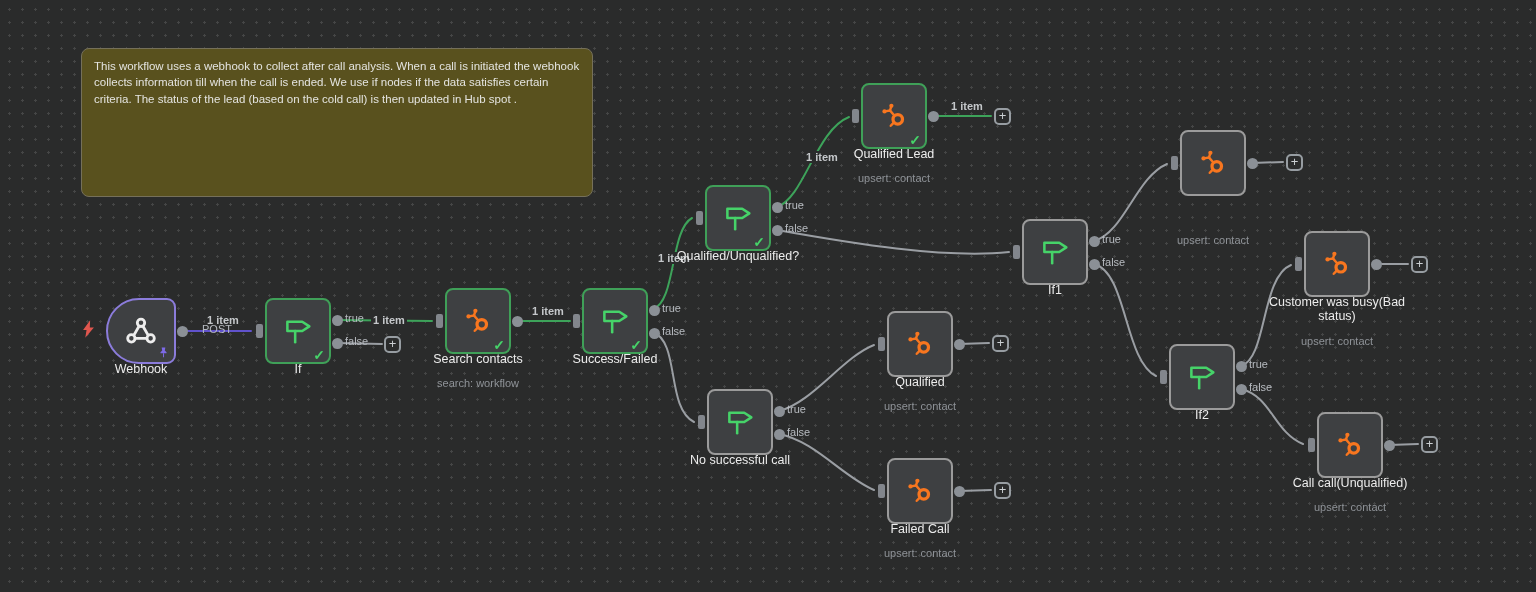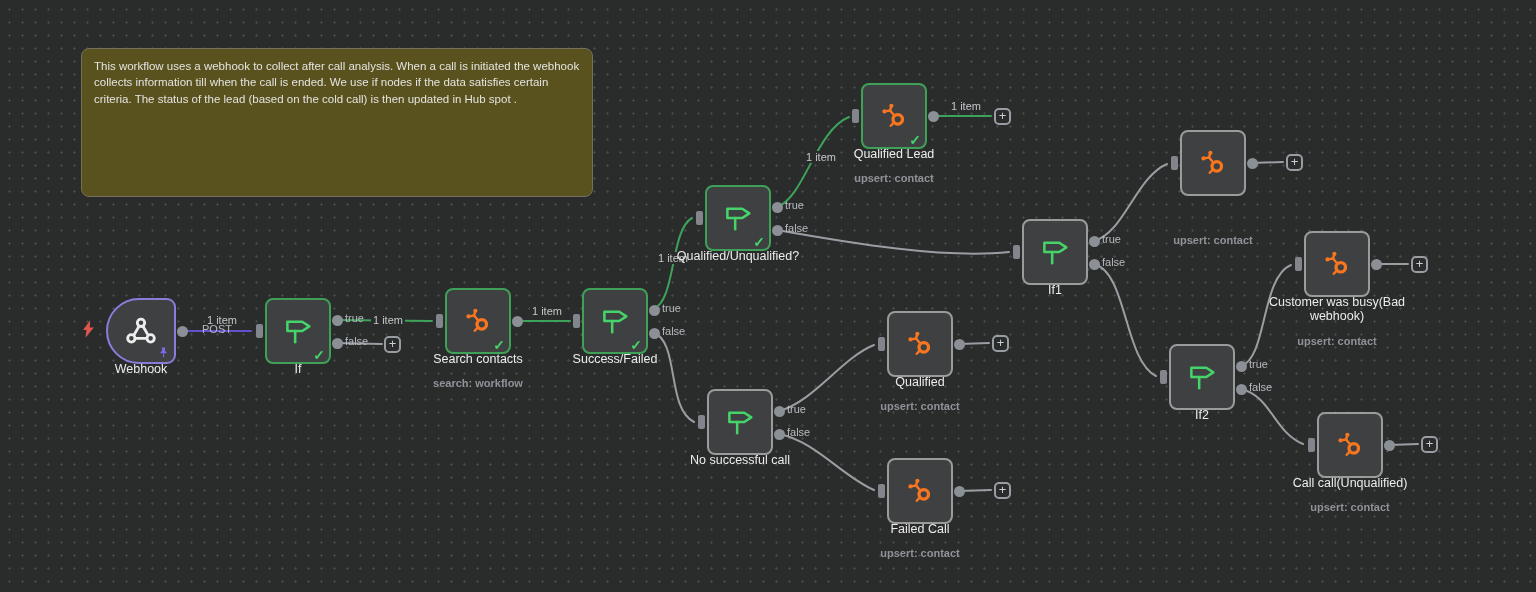--- a/index.html
+++ b/index.html
@@ -15,40 +15,40 @@
   .edge-green{stroke:#3da35a;}
   .edge-gray{stroke:#9a9ea3;}
   .edge-purple{stroke:#6052cc;}
   .sticky{
     position:absolute;left:81px;top:48px;width:512px;height:149px;z-index:2;
     background:#59511e;border:1px solid #75705a;border-radius:8px;box-sizing:border-box;
     padding:9px 12px;color:#e4e4e0;font-size:11.5px;line-height:1.42;font-weight:500;
   }
   .elabel{
     position:absolute;z-index:2;font-size:11px;color:#c4c7ca;
-    background:#2a2b2b;padding:0 2px;white-space:nowrap;
+    background:#2a2b2b;padding:0 2px;white-space:nowrap;font-weight:bold;
   }
   .node{position:absolute;width:66px;height:66px;z-index:3;}
   .box{
     position:absolute;left:0;top:0;right:0;bottom:0;background:#3e4042;
     border:2px solid #9b9b9b;border-radius:8px;
     display:flex;align-items:center;justify-content:center;box-sizing:border-box;
   }
   .node.executed > .box{border-color:#3fa058;}
   .node.trigger > .box{border-color:#8b7cdb;border-radius:33px 9px 9px 33px;}
   .check{position:absolute;right:4px;bottom:0px;font-size:14px;font-weight:700;color:#46d369;line-height:14px;}
   .pin{position:absolute;right:5px;bottom:4px;line-height:0;}
   .title{
     position:absolute;top:64px;left:50%;transform:translateX(-50%);
     font-size:12.5px;font-weight:400;color:#ececec;white-space:nowrap;text-align:center;line-height:1.15;
   }
   .title.wrap{white-space:normal;}
   .sub{
     position:absolute;top:89px;left:50%;transform:translateX(-50%);
-    font-size:11px;color:#8f9398;white-space:nowrap;text-align:center;font-weight:bold;
+    font-size:11px;color:#8f9398;white-space:nowrap;text-align:center;
   }
   .out{
     position:absolute;right:-12px;width:11px;height:11px;border-radius:50%;
     background:#8b9096;z-index:4;
   }
   .in{
     position:absolute;left:-9px;top:26px;width:7px;height:14px;border-radius:2px;
     background:#82868c;z-index:4;
   }
   .plabel{position:absolute;font-size:11px;color:#b7bbc0;white-space:nowrap;}
@@ -381,21 +381,21 @@
               <line x1="8.8" y1="7.6" x2="5.9" y2="8.1"></line>
               <line x1="11.6" y1="17.5" x2="9.4" y2="19.8"></line>
             </g>
             <circle cx="9.9" cy="3.8" r="1.7" fill="#f8761f"></circle>
             <circle cx="4.4" cy="8.3" r="1.7" fill="#f8761f"></circle>
           </svg>
       </span>
     </div>
     <div class="in"></div>
     <div class="out" style="top:27.5px"></div>
-    <div class="title wrap" style="width:150px">Customer was busy(Bad webhook)</div>
+    <div class="title wrap" style="width:150px">Customer was busy(Bad status)</div>
     <div class="sub" style="top:104px">upsert: contact</div>
   </div>
 
   <div class="node idle" style="left:1317px;top:412px">
     <div class="box">
       <span class="icon">
         <svg viewBox="0 0 24 24" width="30" height="30">
             <circle cx="15" cy="14.6" r="3.8" fill="none" stroke="#f8761f" stroke-width="2.6"></circle>
             <g stroke="#f8761f" stroke-width="2" stroke-linecap="round">
               <line x1="12.3" y1="11.6" x2="8.8" y2="7.6"></line>

